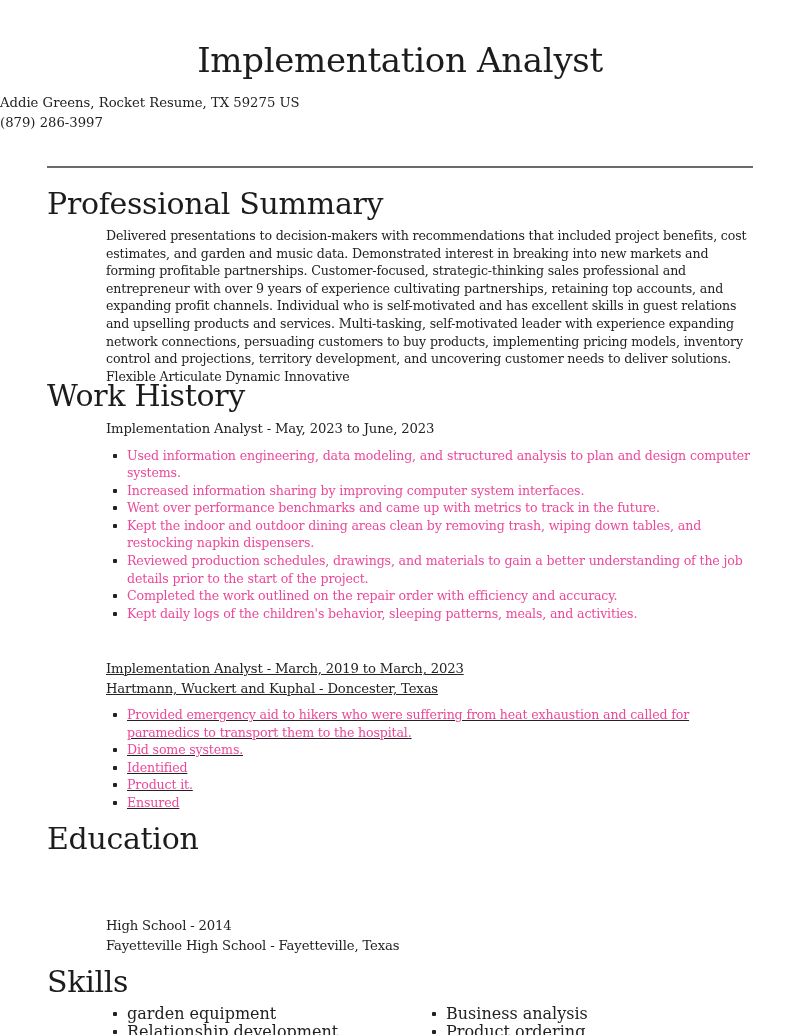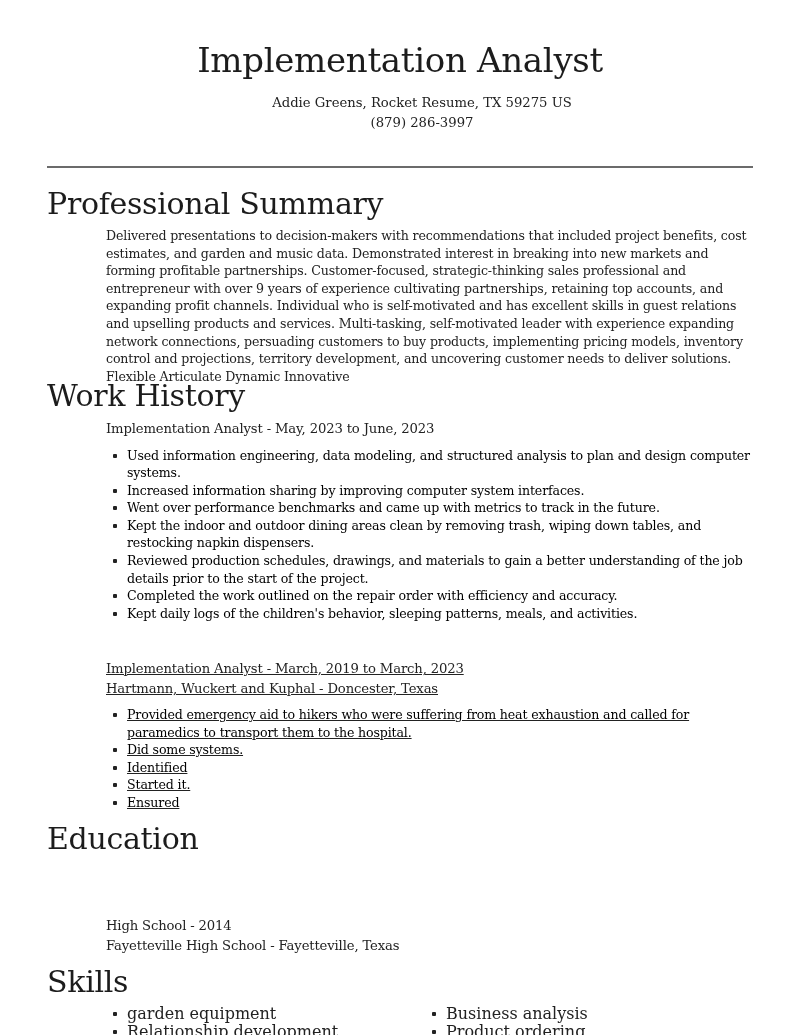--- a/index.html
+++ b/index.html
@@ -9,40 +9,40 @@
       color: #222222;
       position: relative;
     }
     .page { position: absolute; left: 0; top: 0; width: 800px; height: 1035px; }
     .name {
       position: absolute; top: 40px; left: 0; width: 800px;
       text-align: center; font-size: 34px; font-weight: normal; color: #1c1c1c;
       letter-spacing: -0.3px;
     }
     .contact {
-      position: absolute; top: 93px; left: 0; width: 800px; text-align: center;
-      font-size: 13.2px; line-height: 19.5px; color: #222; padding-left: 44px;
+      position: absolute; top: 93px; left: 0; width: 800px; text-align: left;
+      font-size: 13.2px; line-height: 19.5px; color: #222;
     }
     .divider {
       position: absolute; top: 166px; left: 47px; width: 706px; height: 2px; background: #6b6b6b;
     }
     .section-title {
       position: absolute; left: 47px; font-size: 30px; font-weight: normal; color: #1c1c1c;
       letter-spacing: -0.3px;
     }
     .summary {
       position: absolute; left: 106px; width: 648px; top: 227px;
       font-size: 12.6px; line-height: 17.6px; color: #222;
       letter-spacing: -0.15px;
     }
     .job { position: absolute; left: 106px; width: 650px; }
     .job-line { font-size: 13.2px; line-height: 19.5px; color: #222; letter-spacing: -0.15px; }
     .bullets { list-style: none; margin-top: 8px; }
     .bullets li {
-      position: relative; padding-left: 21px; font-size: 12.6px; line-height: 17.6px; color: #000000;
+      position: relative; padding-left: 21px; font-size: 12.6px; line-height: 17.6px; color: #ec4899;
       letter-spacing: -0.15px;
     }
     .bullets li::before {
       content: ""; position: absolute; left: 7px; top: 7px; width: 4px; height: 4px;
       background: #222; border-radius: 1px;
     }
     .edu { position: absolute; left: 106px; width: 650px; }
     .skills { position: absolute; left: 106px; top: 1005px; width: 650px; display: flex; }
     .skills ul { list-style: none; width: 319px; }
     .skills li {
@@ -83,21 +83,21 @@
     </ul>
   </div>
 
   <div class="job" style="top:659px;text-decoration:underline;">
     <div class="job-line">Implementation Analyst - March, 2019 to March, 2023</div>
     <div class="job-line">Hartmann, Wuckert and Kuphal - Doncester, Texas</div>
     <ul class="bullets">
       <li>Provided emergency aid to hikers who were suffering from heat exhaustion and called for paramedics to transport them to the hospital.</li>
       <li>Did some systems.</li>
       <li>Identified</li>
-      <li>Started it.</li>
+      <li>Product it.</li>
       <li>Ensured</li>
     </ul>
   </div>
 
   <h2 class="section-title" style="top:821px;">Education</h2>
 
   <div class="edu" style="top:916px;">
     <div class="job-line">High School - 2014</div>
     <div class="job-line">Fayetteville High School - Fayetteville, Texas</div>
   </div>

